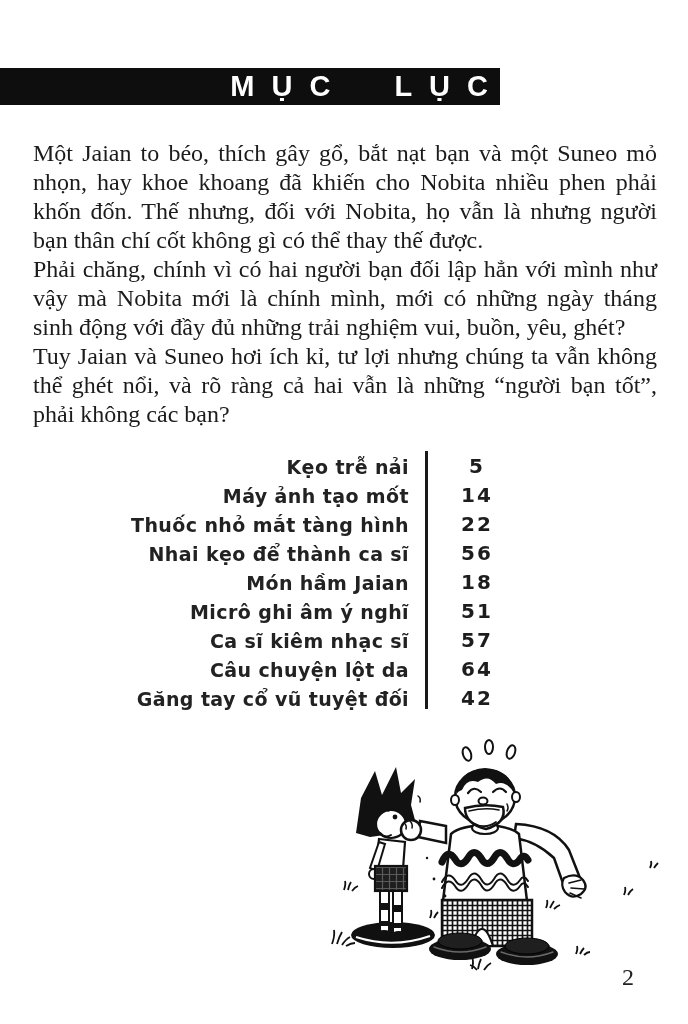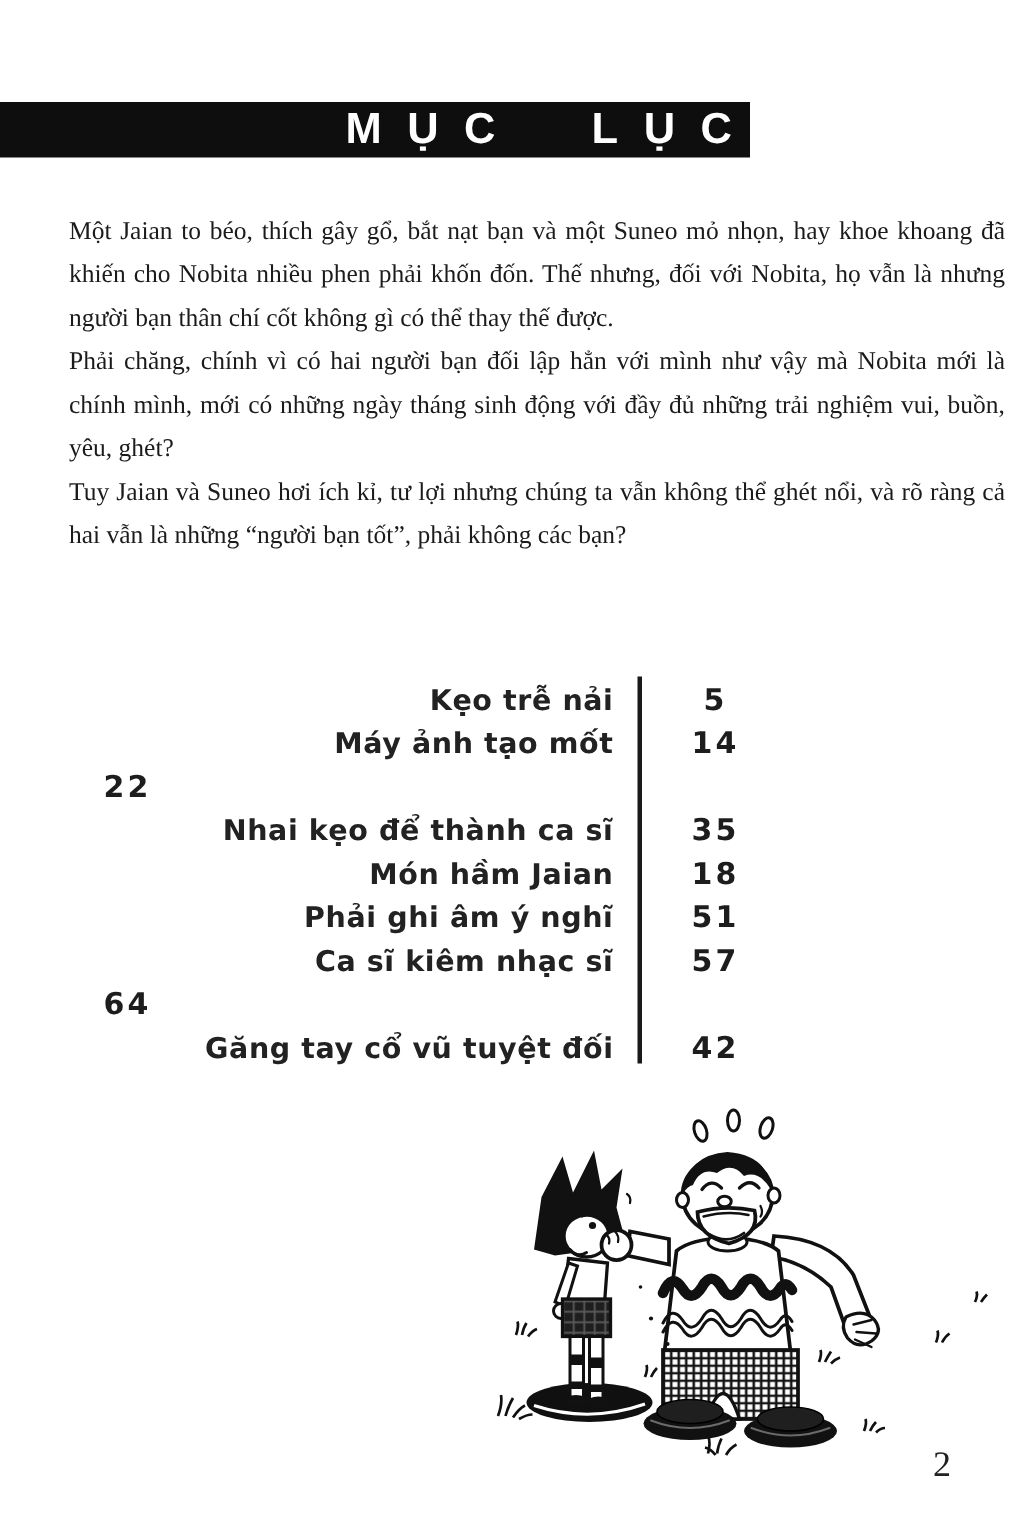--- a/index.html
+++ b/index.html
@@ -14,22 +14,22 @@
     background:#0e0e0e; display:flex; align-items:center; justify-content:flex-end;
     padding-right:12px; box-sizing:border-box;
   }
   .title-text {
     color:#ffffff; font-family:"Liberation Sans", sans-serif; font-weight:bold;
     font-size:29px; letter-spacing:17px; word-spacing:22px; line-height:1;
     margin-right:-17px; white-space:nowrap;
   }
   
   .intro {
-    position:absolute; left:46px; top:139px; width:624px;
-    font-size:17px; line-height:29px; text-align:justify;
+    position:absolute; left:33px; top:139px; width:624px;
+    font-size:24px; line-height:29px; text-align:justify;
   }
   .intro p { margin:0; }
   
   .toc { position:absolute; left:33px; top:449px; width:510px; height:262px; }
   .toc-divider {
     position:absolute; left:392px; top:2px; width:2.5px; height:258px;
     background:#191919;
   }
   .toc-row { display:flex; height:29px; align-items:flex-end; }
   .toc-title {
@@ -69,39 +69,41 @@
     <div class="toc-divider"></div>
     <div class="toc-row">
       <span class="toc-title">Kẹo trễ nải</span>
       <span class="toc-page">5</span>
     </div>
     <div class="toc-row">
       <span class="toc-title">Máy ảnh tạo mốt</span>
       <span class="toc-page">14</span>
     </div>
     <div class="toc-row">
+      <span class="toc-title">Thuốc nhỏ mắt tàng hình</span>
       <span class="toc-page">22</span>
     </div>
     <div class="toc-row">
       <span class="toc-title">Nhai kẹo để thành ca sĩ</span>
-      <span class="toc-page">35</span>
+      <span class="toc-page">56</span>
     </div>
     <div class="toc-row">
       <span class="toc-title">Món hầm Jaian</span>
       <span class="toc-page">18</span>
     </div>
     <div class="toc-row">
-      <span class="toc-title">Phải ghi âm ý nghĩ</span>
+      <span class="toc-title">Micrô ghi âm ý nghĩ</span>
       <span class="toc-page">51</span>
     </div>
     <div class="toc-row">
       <span class="toc-title">Ca sĩ kiêm nhạc sĩ</span>
       <span class="toc-page">57</span>
     </div>
     <div class="toc-row">
+      <span class="toc-title">Câu chuyện lột da</span>
       <span class="toc-page">64</span>
     </div>
     <div class="toc-row">
       <span class="toc-title">Găng tay cổ vũ tuyệt đối</span>
       <span class="toc-page">42</span>
     </div>
   </div>
 
   <svg class="illustration" viewBox="0 0 335 235">
     <defs>

